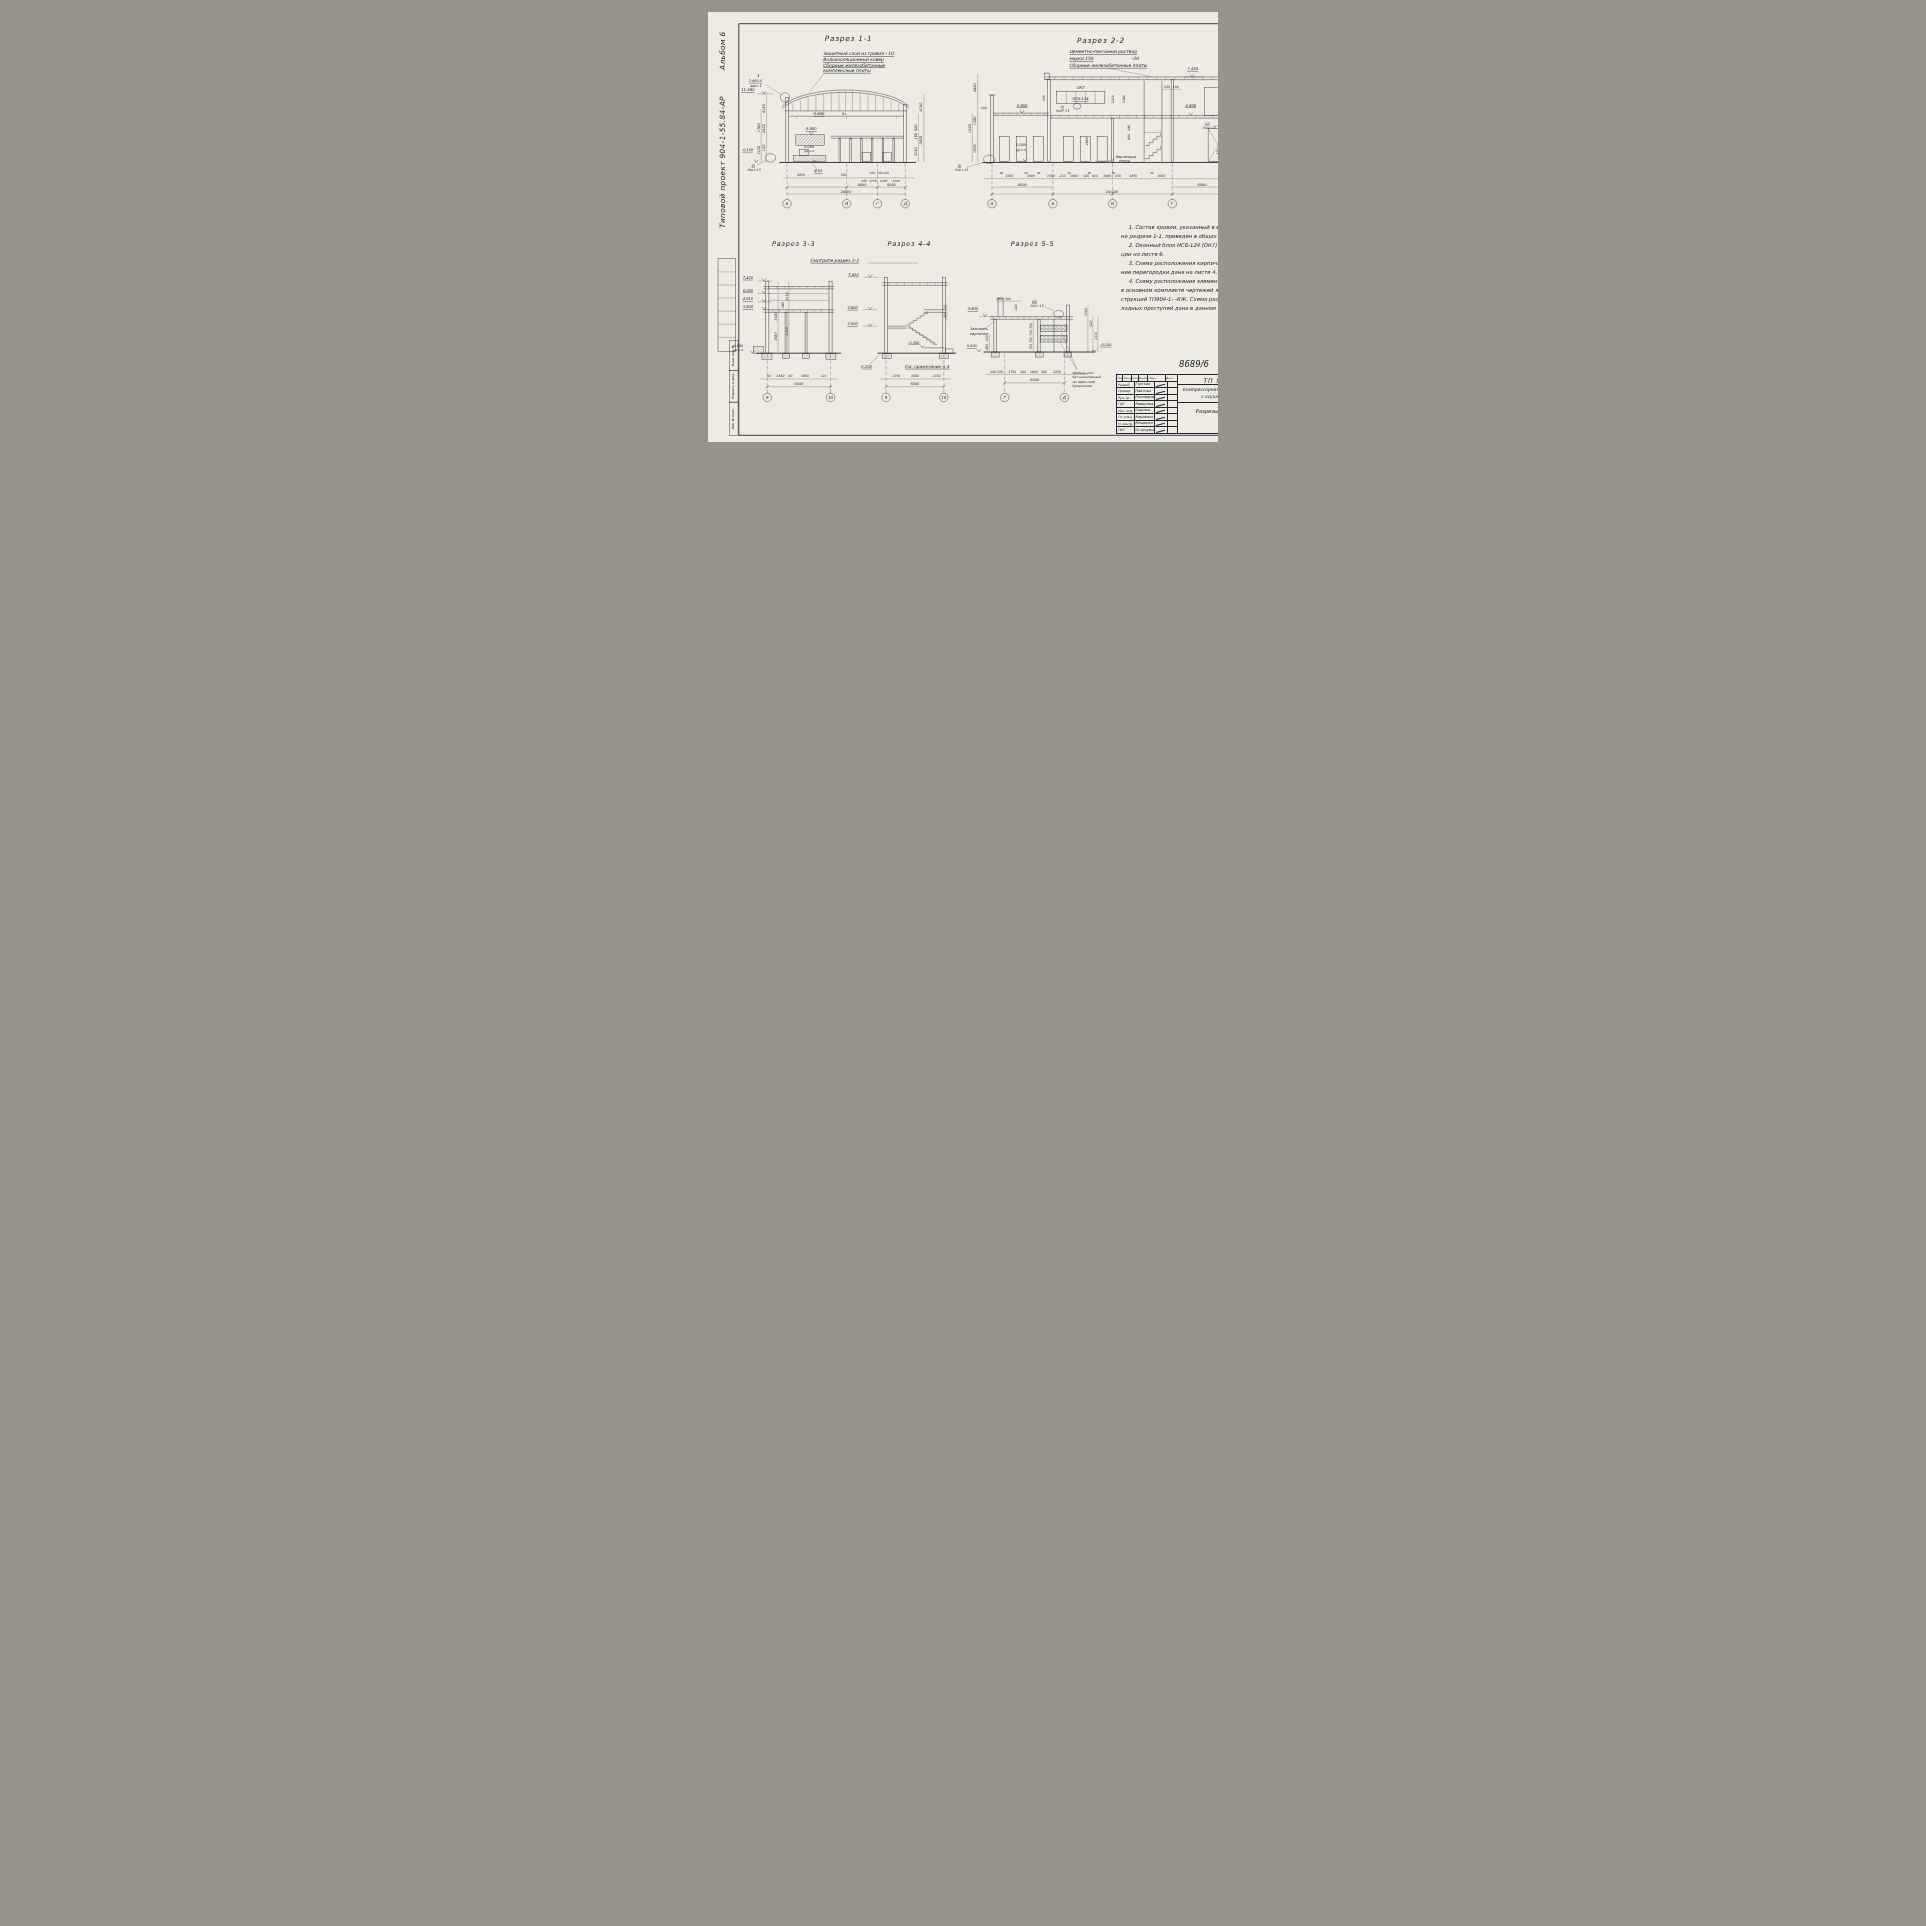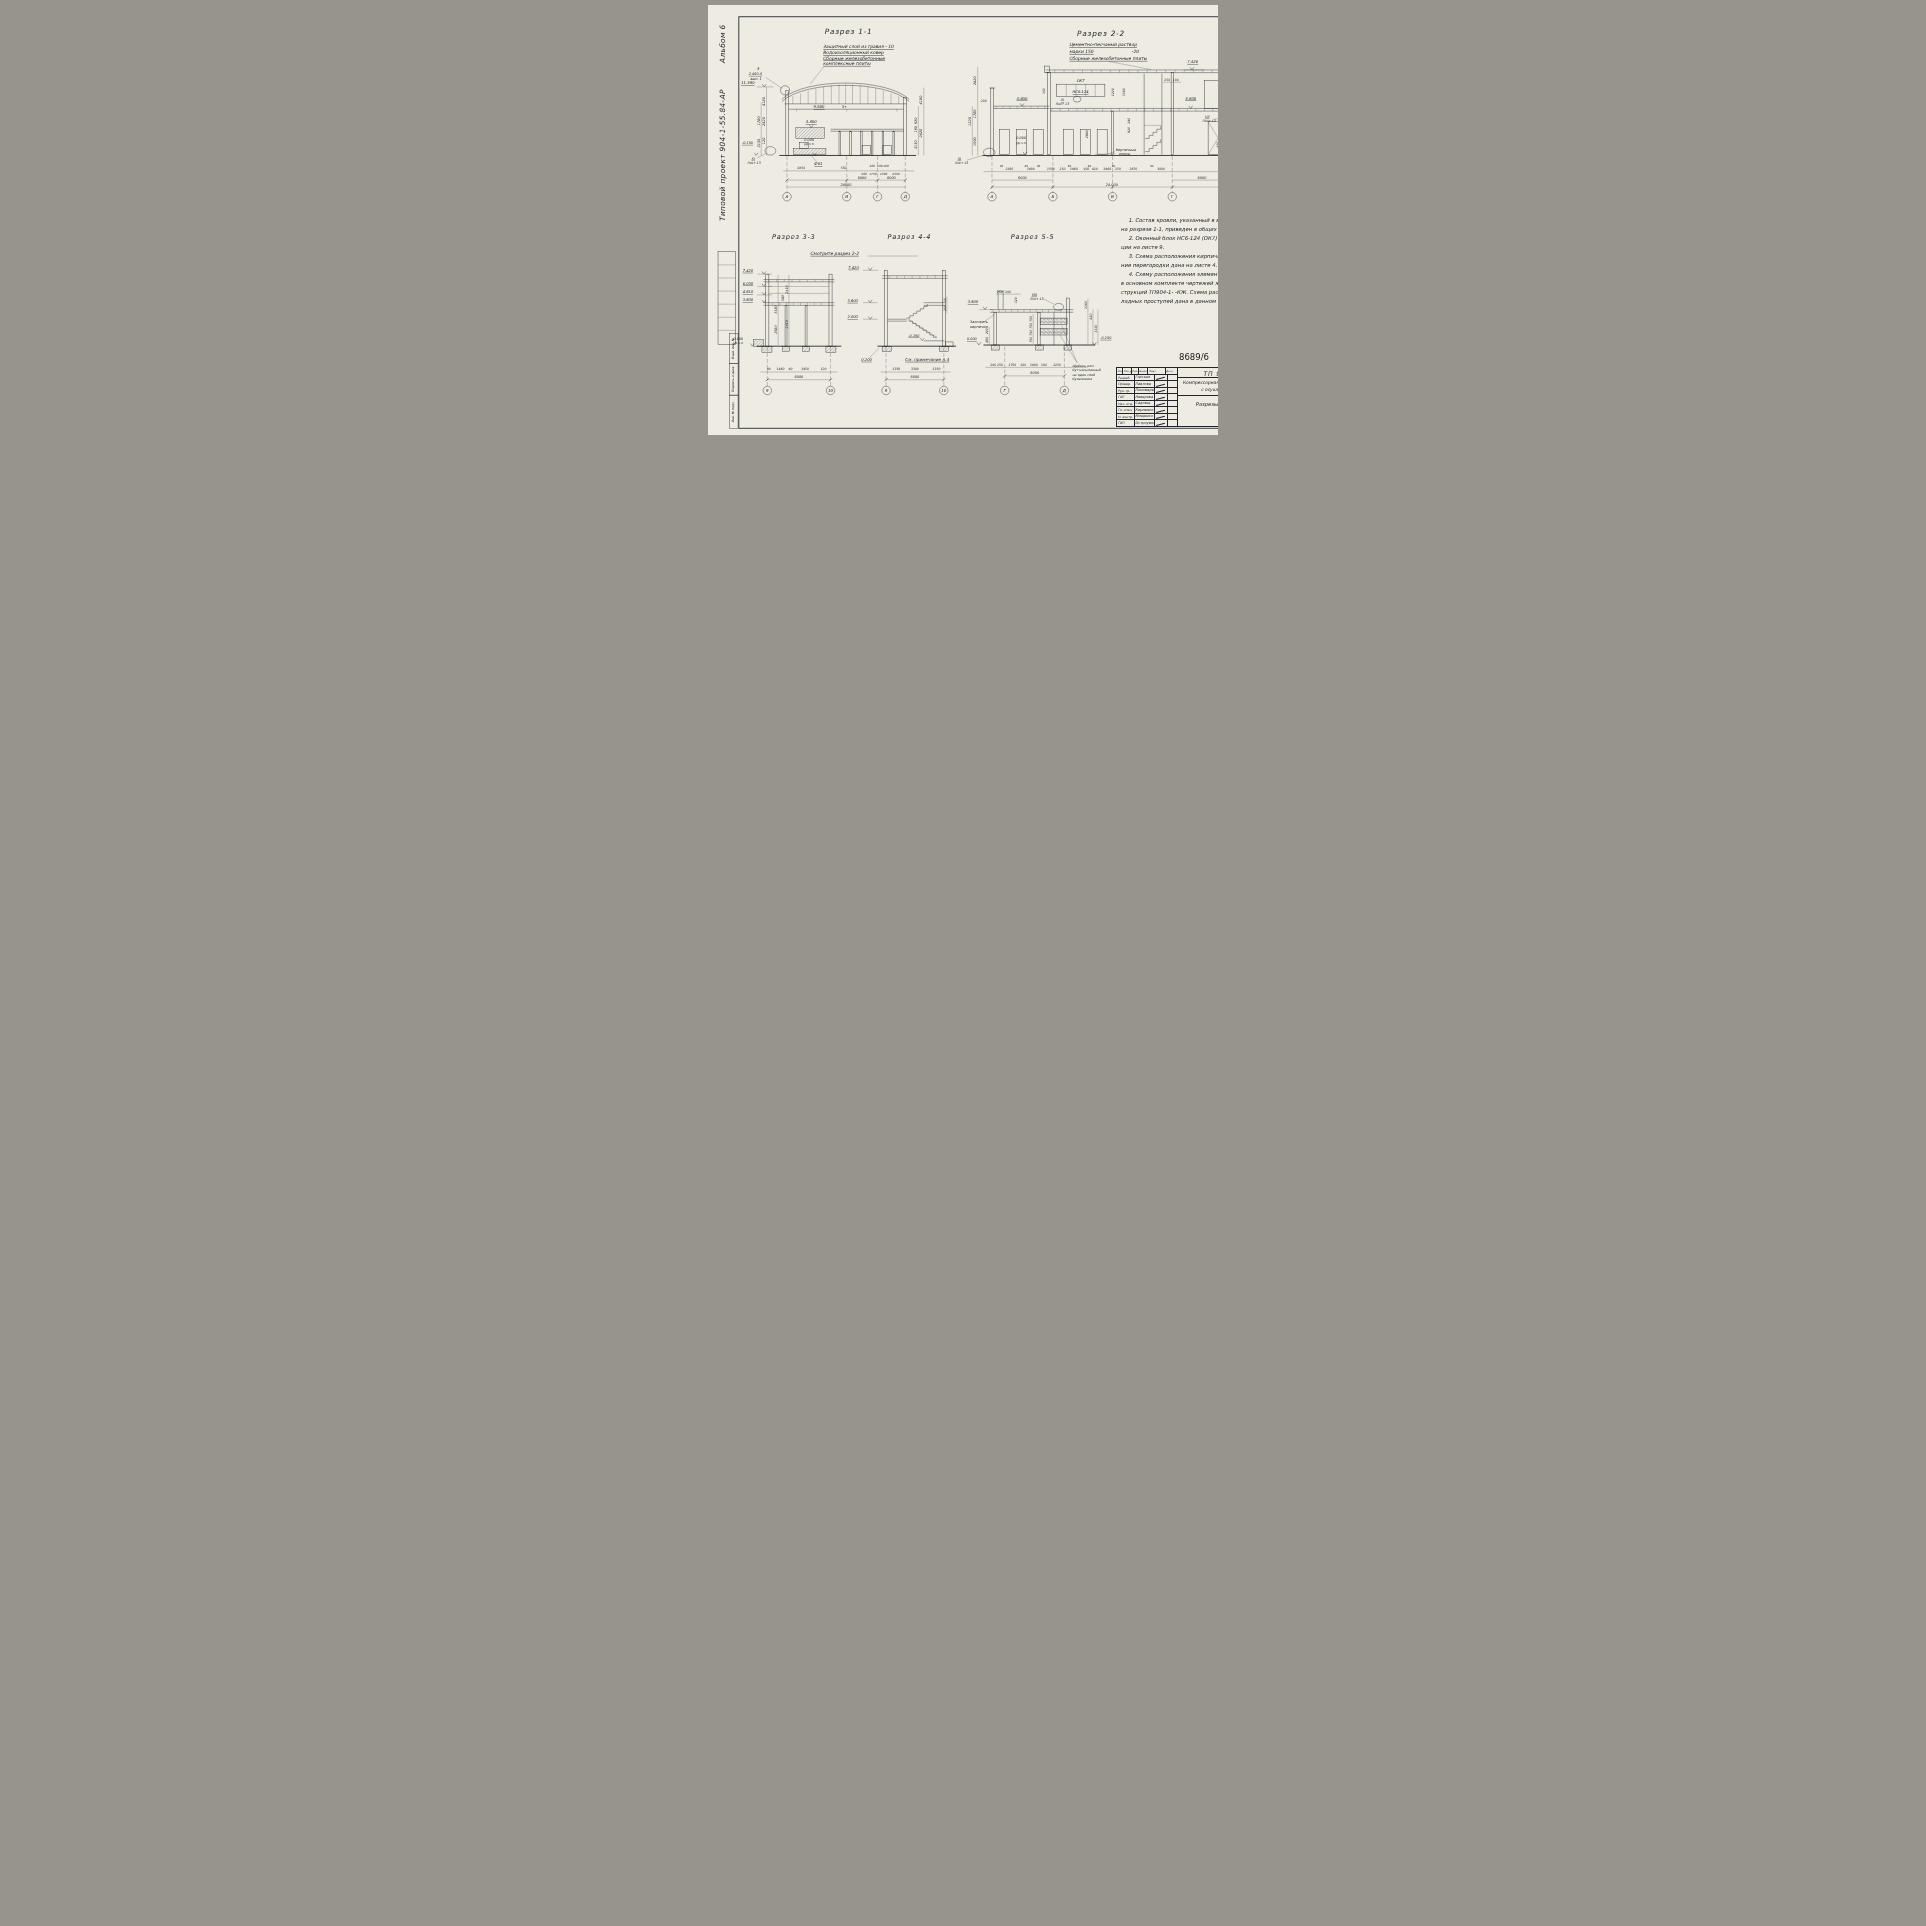--- a/index.html
+++ b/index.html
@@ -1,16 +1,16 @@
 <!DOCTYPE html>
 <html style="font-size:6.2px"><head>
 <meta charset="utf-8">
 <style>
   html,body{margin:0;padding:0;background:#97948c;}
-  .sheet{position:relative;width:510px;height:430px;margin:5px auto;background:#edebe2;overflow:hidden;}
+  .sheet{position:relative;width:510px;height:430px;margin:12px auto;background:#edebe2;overflow:hidden;}
   .sheet svg{position:absolute;left:0;top:0;}
   .t{font-family:"DejaVu Sans",sans-serif;font-style:italic;fill:#1f1f24;}
   .u{text-decoration:underline;}
   .ln{stroke:#26262c;stroke-width:1.1;fill:none;}
   .ln2{stroke:#1f1f24;stroke-width:2.2;fill:none;}
   .lt{stroke:#3c3c44;stroke-width:0.7;fill:none;}
   .dash{stroke:#44444c;stroke-width:0.8;fill:none;stroke-dasharray:10 5;}
   .tk{stroke:#26262c;stroke-width:1.4;fill:none;}
   .hrect{fill:url(#hatch);stroke:#26262c;stroke-width:1;}
   .rrect{fill:url(#rubble);stroke:#26262c;stroke-width:1;}
@@ -19,21 +19,21 @@
   .notes .ind{padding-left:7.7px;}
 
   .box{position:absolute;border:0.8px solid #23232a;box-sizing:border-box;background:transparent;font-family:"DejaVu Sans",sans-serif;color:#1f1f24;}
   .tb-priv{left:523px;top:328px;width:70px;height:18px;}
   .tb-priv .lbl{position:absolute;left:2.3px;top:0.4px;font-size:3.9px;font-style:italic;}
   .tb-priv .pl1{position:absolute;left:0;top:6.2px;width:100%;border-top:0.4px solid #23232a;}
   .tb-priv .pl2{position:absolute;left:0;top:12px;width:100%;border-top:0.4px solid #23232a;}
   .tb-inv{left:523px;top:346px;width:70px;height:15.4px;}
   .tb-inv .vl{position:absolute;left:22.3px;top:0;height:100%;border-left:0.4px solid #23232a;}
   .tb-inv .lbl{position:absolute;left:2.3px;top:5px;font-size:3.5px;font-style:italic;}
-  .hw-num{position:absolute;left:471px;top:347px;font-family:"DejaVu Sans",sans-serif;font-size:8.5px;color:#17171c;}
+  .hw-num{position:absolute;left:471px;top:347px;font-family:"DejaVu Sans",sans-serif;font-style:italic;font-size:8.5px;color:#17171c;}
   .hw-sheet{position:absolute;left:512px;top:352px;font-family:"DejaVu Sans",sans-serif;font-style:italic;font-size:5.4px;color:#17171c;}
 
   .stamp{left:408px;top:362px;width:186px;height:60px;}
   .stamp *{box-sizing:border-box;}
   .s-left{position:absolute;left:0;top:0;width:60px;height:59px;}
   .s-hrow,.s-row{display:flex;height:6.5px;border-bottom:0.4px solid #23232a;overflow:hidden;}
   .s-hrow div{font-size:2.5px;font-style:italic;padding:1.5px 0.4px 0 0.8px;border-right:0.4px solid #23232a;overflow:hidden;white-space:nowrap;}
   .hc1{width:6.2px;}.hc2{width:8.5px;}.hc3{width:7px;}.hc4{width:10px;}.hc5{width:17.3px;}.hc6{width:11.6px;border-right:none !important;}
   .s-row div{overflow:hidden;white-space:nowrap;}
   .s-role{width:17.7px;font-size:3.1px;font-style:italic;padding:1.2px 0.4px 0 1.2px;border-right:0.4px solid #23232a;}

